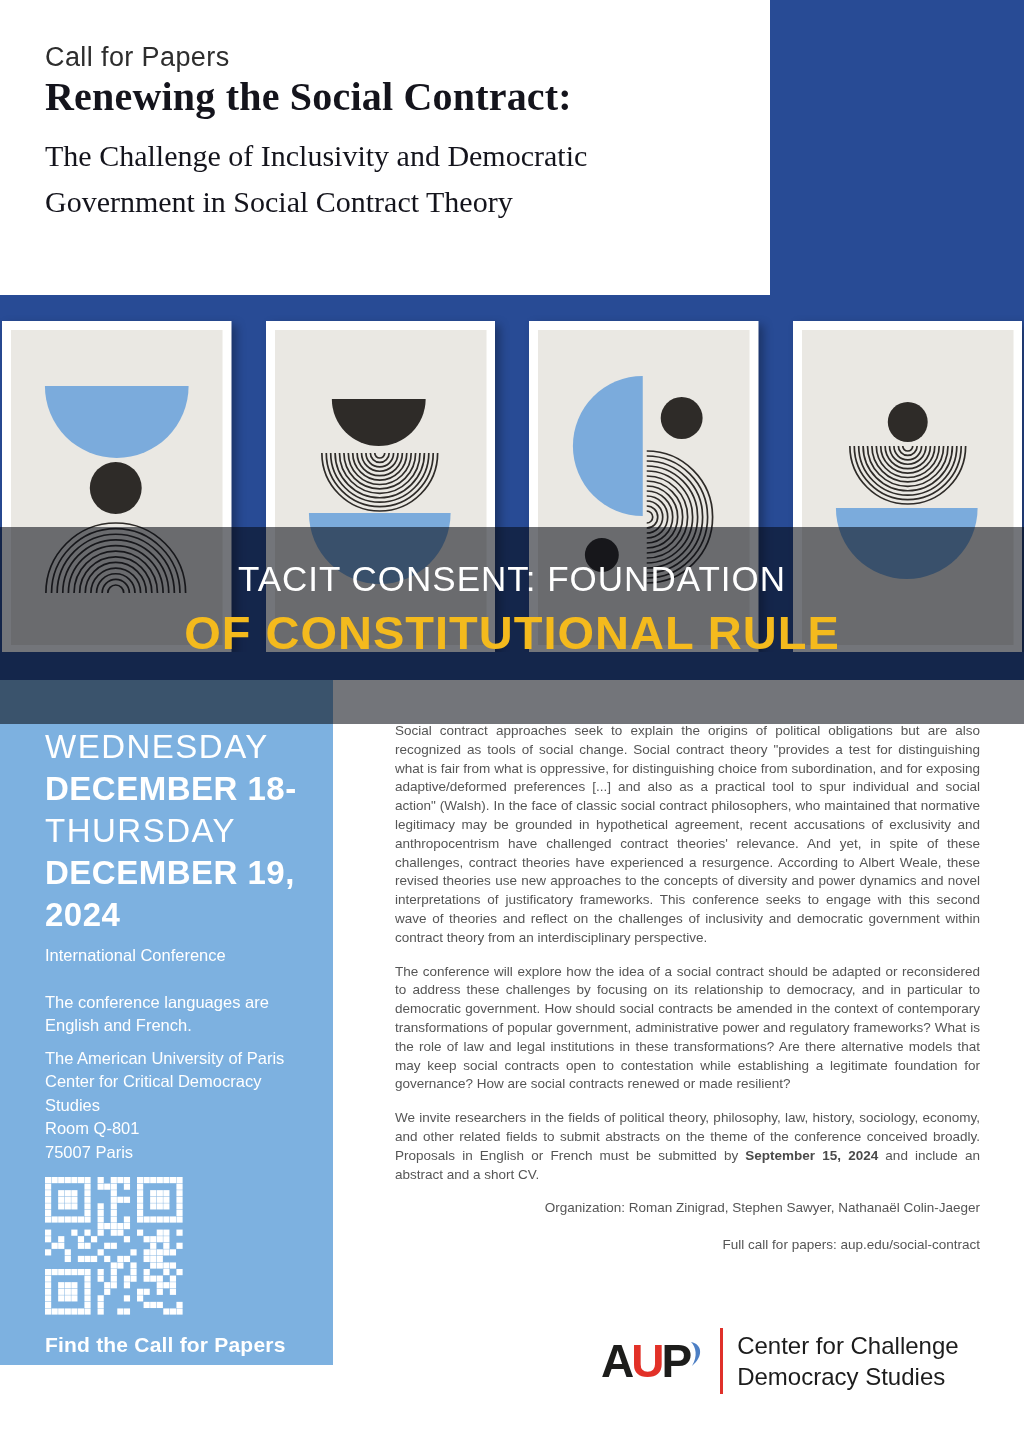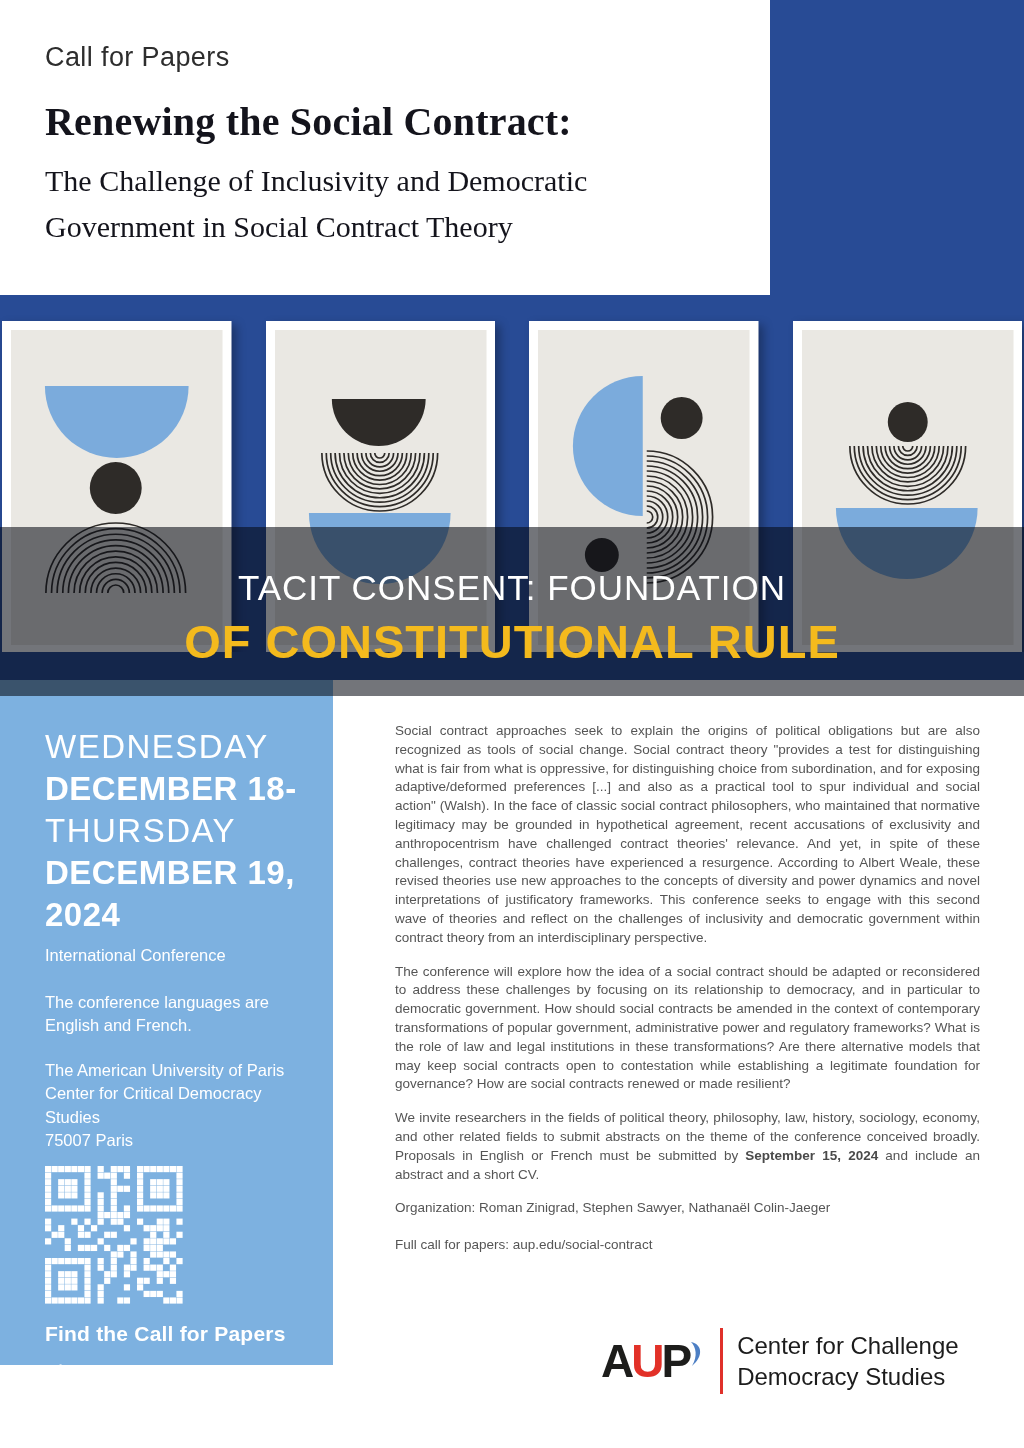--- a/index.html
+++ b/index.html
@@ -4,56 +4,56 @@
 <style>
   html,body{margin:0;padding:0;background:#9a9a9a;}
   .page{position:relative;width:1024px;height:1448px;background:#ffffff;overflow:hidden;
         font-family:"Liberation Sans",sans-serif;margin:0 auto;}
 
   
   .header{position:absolute;left:0;top:0;width:812px;height:295px;background:#fff;
           box-sizing:border-box;padding:42px 0 3px 45px;}
   .kicker{font-size:27px;color:#2d2d2d;letter-spacing:.4px;}
   .title{font-family:"Liberation Serif","DejaVu Serif",serif;font-weight:700;font-size:40px;
-         color:#14141c;margin-top:25px;letter-spacing:.2px;}
+         color:#14141c;letter-spacing:.2px;}
   .subtitle{font-family:"Liberation Serif","DejaVu Serif",serif;font-size:30px;color:#14141c;
             line-height:46px;margin-top:13px;width:640px;}
   .tr-block{position:absolute;left:770px;top:0;width:254px;height:296px;background:#284b95;}
 
   
   .band{position:absolute;left:0;width:1024px;background:#284b95;}
   .band1{top:295px;height:27px;}
   .band2{top:652px;height:29px;}
   .posters-row{position:absolute;left:0;top:321px;width:1024px;height:332px;background:#284b95;
                display:flex;gap:34px;padding:0 2px;box-sizing:border-box;}
   .poster{flex:1 1 0;height:333px;filter:drop-shadow(5px 4px 5px rgba(0,0,0,.30));}
 
   
-  .overlay{position:absolute;left:0;top:527px;width:1024px;height:169px;
-           background:rgba(5,9,18,.56);text-align:center;box-sizing:border-box;padding-top:41px;}
+  .overlay{position:absolute;left:0;top:527px;width:1024px;height:197px;
+           background:rgba(5,9,18,.56);text-align:center;box-sizing:border-box;padding-top:32px;}
   .overlay .l1{font-size:35px;line-height:40px;color:#ffffff;font-weight:500;letter-spacing:1px;}
   .overlay .l2{font-size:47px;line-height:52px;color:#f4ba1d;font-weight:700;letter-spacing:1px;margin-top:8px;}
 
   
   .sidebar{position:absolute;left:0;top:680px;width:333px;height:685px;background:#7db1e0;
            color:#fff;box-sizing:border-box;padding:46px 34px 0 45px;}
   .dates div{font-size:33px;line-height:42px;letter-spacing:1.5px;font-weight:400;}
   .dates div.b{font-weight:700;letter-spacing:.5px;}
   .side-p{font-size:16.5px;line-height:23.5px;}
   .conf-type{margin-top:8px;}
   .langs{margin-top:23px;}
-  .addr{margin-top:21px;}
+  .addr{margin-top:9px;}
   .qr-wrap{margin-top:13px;width:138px;height:138px;}
   .find{margin-top:11px;font-size:21px;line-height:37px;font-weight:600;letter-spacing:.2px;}
 
   
   .main{position:absolute;left:333px;top:680px;width:691px;height:941px;background:#fff;
         box-sizing:border-box;padding:42px 44px 0 62px;}
   .main p{font-size:13.5px;line-height:18.8px;color:#555555;text-align:justify;margin:0 0 15px 0;}
-  .main p.single{text-align:left;margin-bottom:18px;}
+  .main p.single{text-align:right;margin-bottom:18px;}
   .main b{color:#4a4a4a;}
 
   
   .logo-row{position:absolute;left:268px;top:648px;display:flex;align-items:center;}
   .aup{font-weight:800;font-size:46px;letter-spacing:-3px;color:#1d1d1b;display:flex;align-items:center;}
   .aup .u{color:#e23128;}
   .aup-swash{margin-left:1px;margin-top:-14px;}
   .logo-div{width:3px;height:66px;background:#e0312a;margin:0 14px 0 16px;}
   .logo-text{font-size:24px;line-height:31px;color:#1c1c1c;font-weight:500;}
 </style>
@@ -169,20 +169,21 @@
       <div class="b">DECEMBER 18-</div>
       <div>THURSDAY</div>
       <div class="b">DECEMBER 19,</div>
       <div class="b">2024</div>
     </div>
     <div class="side-p conf-type">International Conference</div>
     <div class="side-p langs">The conference languages are English and French.</div>
     <div class="side-p addr">
       <div>The American University of Paris</div>
       <div>Center for Critical Democracy Studies</div>
+      <div>Room Q-801</div>
       <div>75007 Paris</div>
     </div>
     <div class="qr-wrap">
       <svg viewBox="0 0 138 138" width="138" height="138">
           <g id="qr-g">
             <rect x="0.00" y="0.00" width="6.18" height="6.18" fill="#ffffff"></rect>
             <rect x="6.57" y="0.00" width="6.18" height="6.18" fill="#ffffff"></rect>
             <rect x="13.14" y="0.00" width="6.18" height="6.18" fill="#ffffff"></rect>
             <rect x="19.71" y="0.00" width="6.18" height="6.18" fill="#ffffff"></rect>
             <rect x="26.29" y="0.00" width="6.18" height="6.18" fill="#ffffff"></rect>

